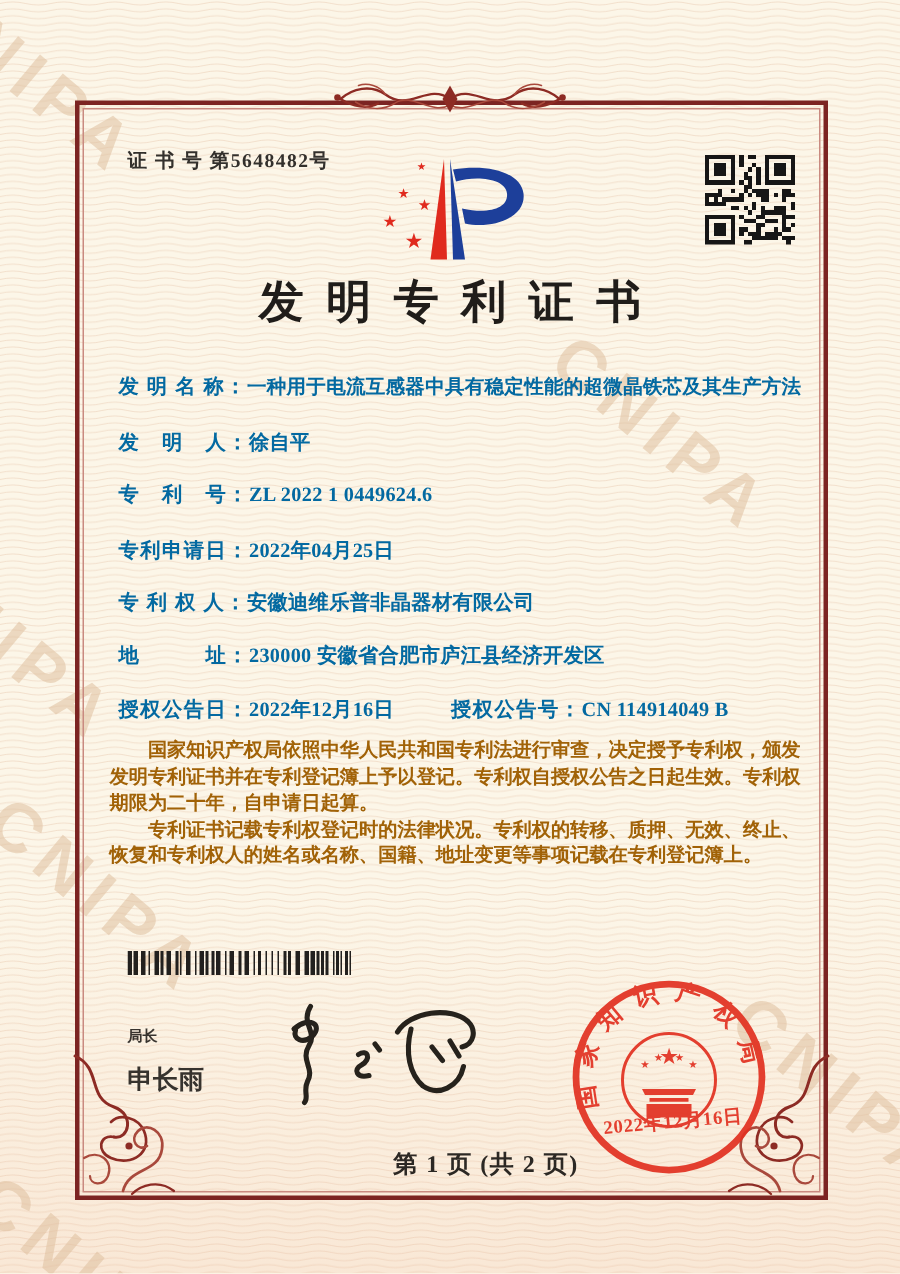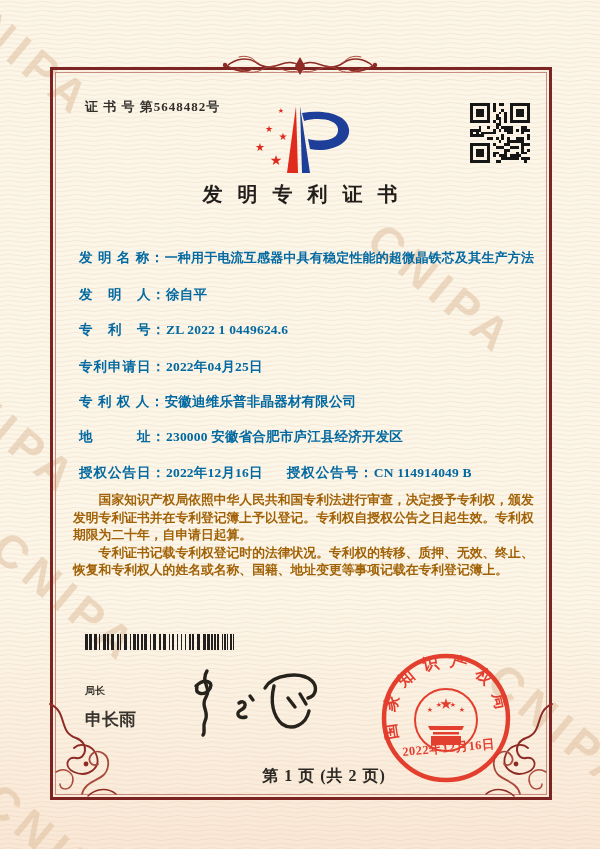--- a/index.html
+++ b/index.html
@@ -23,26 +23,26 @@
   .ornament-top{position:absolute;left:215px;top:50px;z-index:3;}
   .corner{position:absolute;top:702px;z-index:3;}
   .corner-right{left:456px;}
   .corner-left{left:46px;transform:scaleX(-1);}
   
   .cert-no{position:absolute;left:85px;top:98px;z-index:3;font-size:13px;letter-spacing:1px;
            color:#33302c;font-weight:600;}
   .logo{position:absolute;left:248px;top:99px;z-index:3;}
   .qr{position:absolute;left:470px;top:103px;z-index:3;}
   .title{position:absolute;left:0;top:181px;width:100%;margin:0;text-align:center;z-index:3;
-         font-size:20px;font-weight:bold;color:#201d1a;letter-spacing:15px;text-indent:15px;}
+         font-size:30px;font-weight:bold;color:#201d1a;letter-spacing:15px;text-indent:15px;}
   .field-row{position:absolute;left:79px;width:460px;z-index:3;font-size:13.5px;font-weight:bold;
              color:#0369a1;white-space:nowrap;}
   .f-label{display:inline-block;min-width:78px;letter-spacing:1px;}
   .f-value{letter-spacing:0.2px;}
-  .grant-row .f-label2{margin-left:24px;letter-spacing:1px;}
+  .grant-row .f-label2{margin-left:38px;letter-spacing:1px;}
   .paragraphs{position:absolute;left:73px;top:492px;width:466px;z-index:3;font-size:12.8px;
               line-height:17.6px;color:#a16207;font-weight:600;}
   .paragraphs p{margin:0;text-indent:2em;}
   .barcode{position:absolute;left:85px;top:634px;z-index:3;}
   .signer-title{position:absolute;left:85px;top:684px;z-index:3;
         font-family:"Liberation Sans","DejaVu Sans",sans-serif;font-weight:bold;font-size:10px;color:#37332e;}
   .signer-name{position:absolute;left:85px;top:708px;z-index:3;
         font-family:"Liberation Sans","DejaVu Sans",sans-serif;font-weight:bold;font-size:17px;color:#37332e;}
   .signature{position:absolute;left:175px;top:666px;z-index:4;}
   .seal{position:absolute;left:376px;top:648px;z-index:5;opacity:0.93;}

